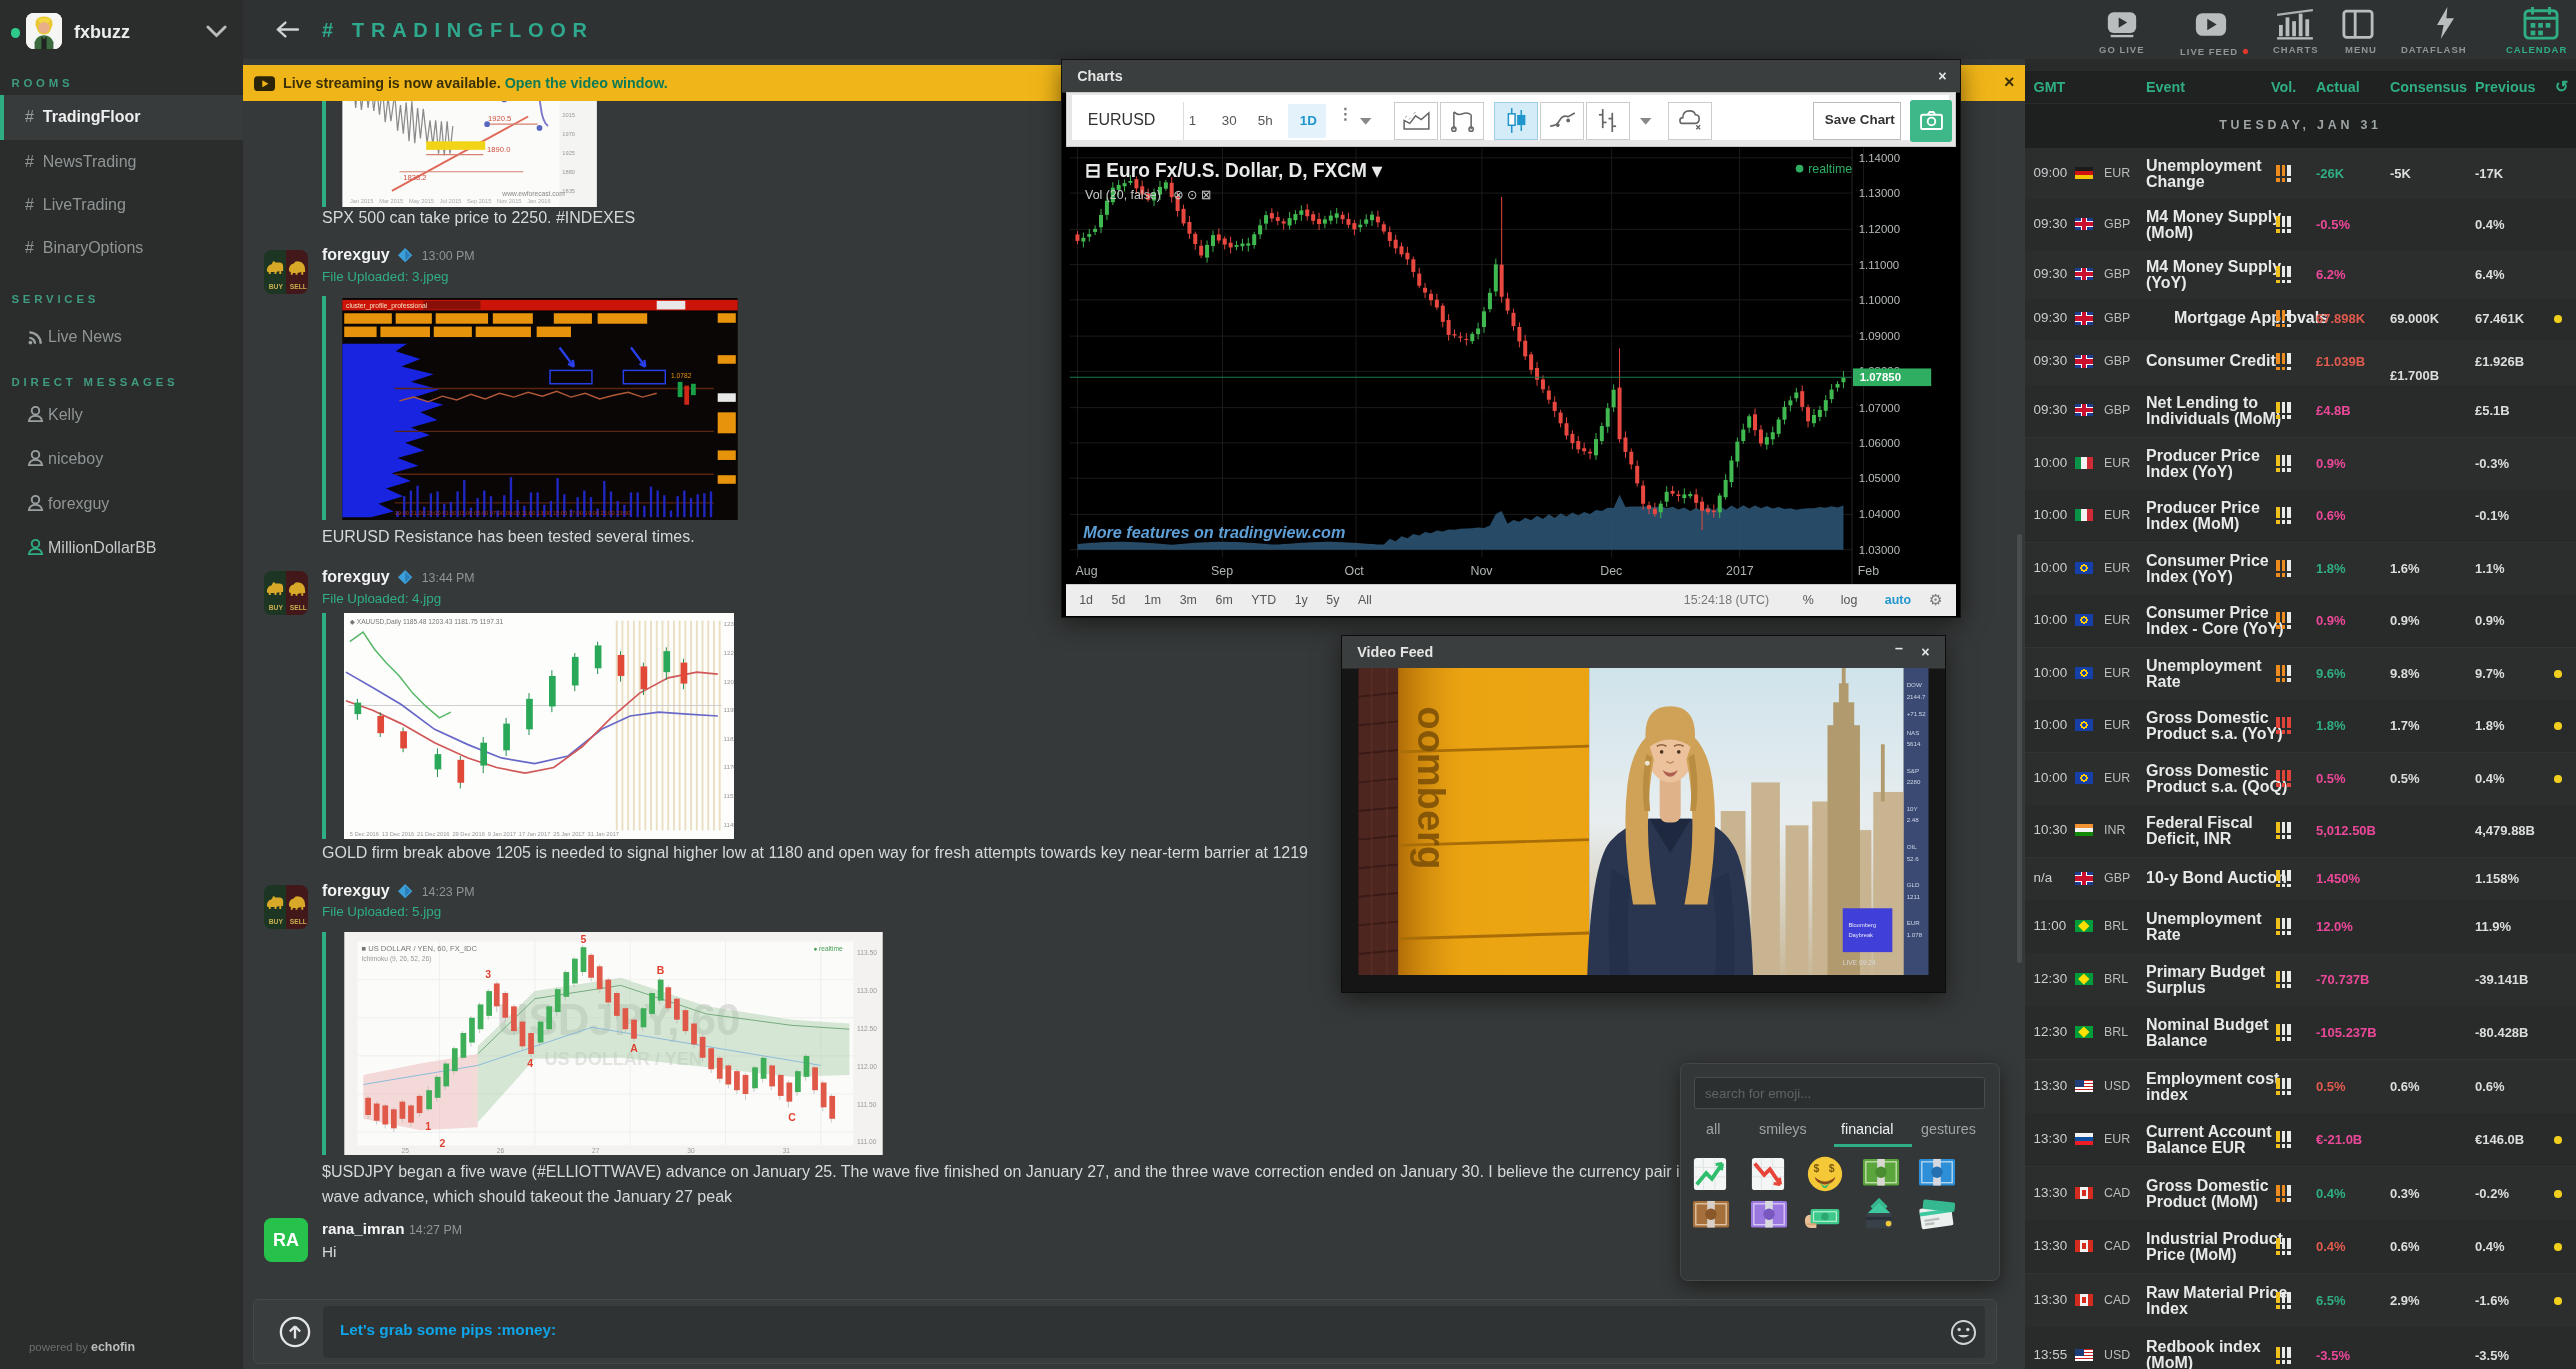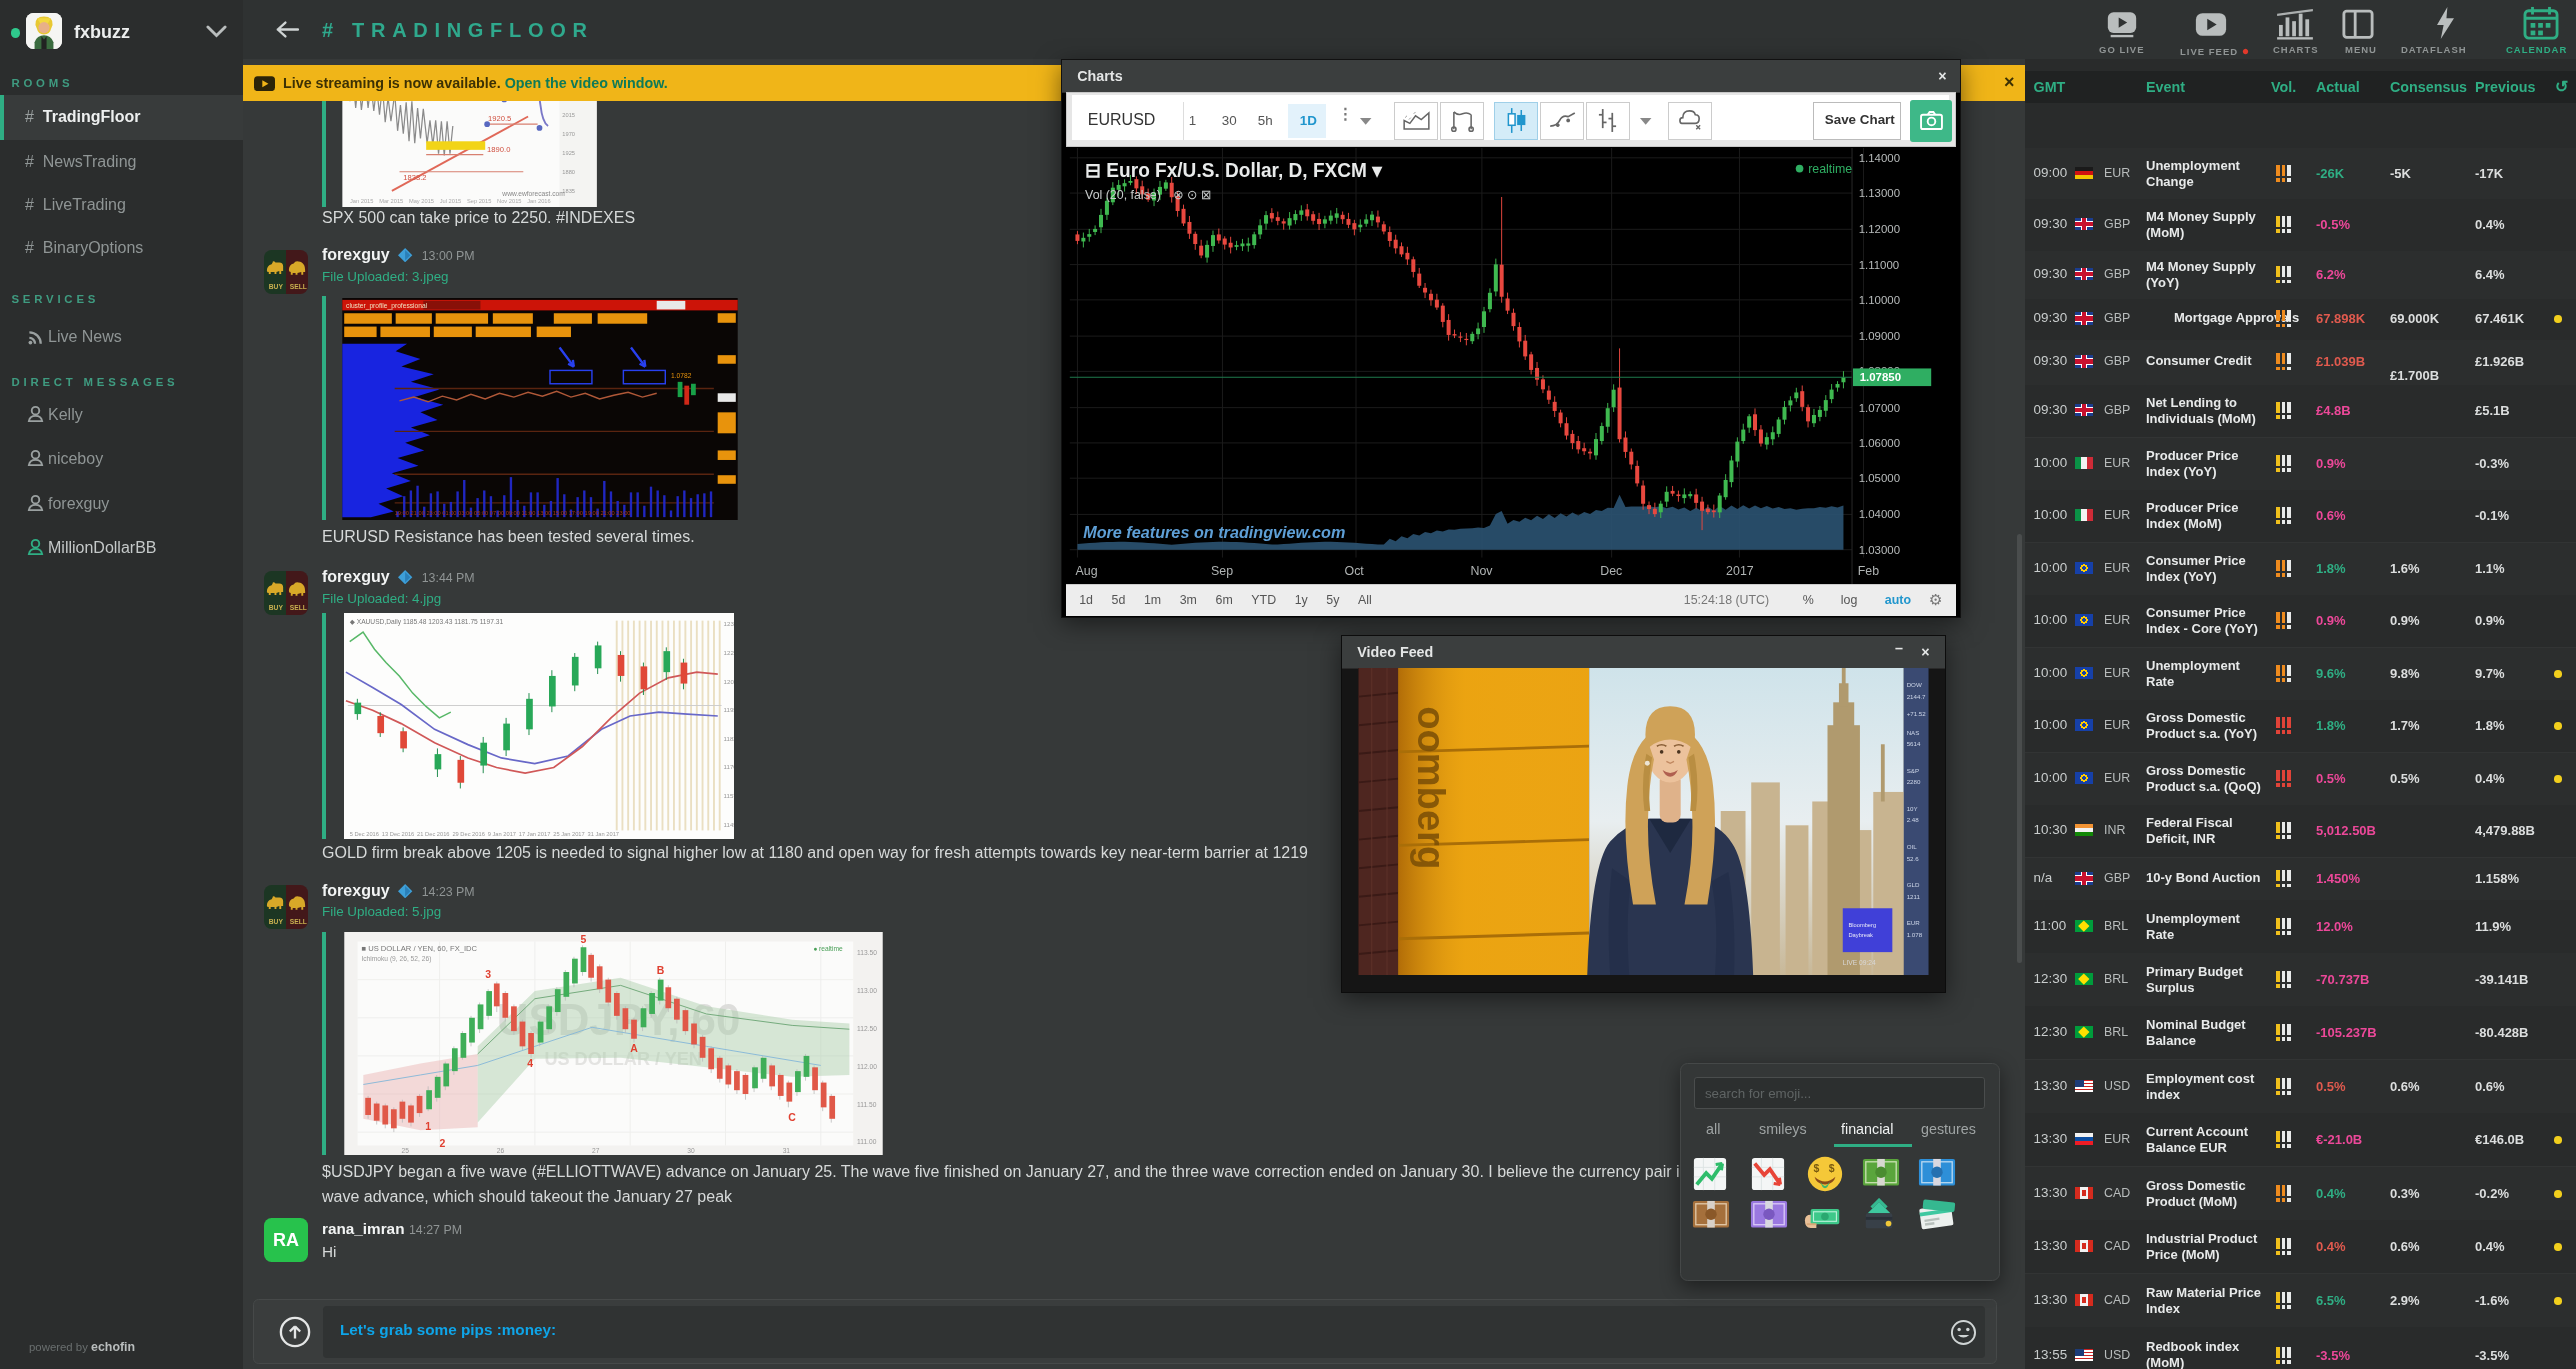--- a/index.html
+++ b/index.html
@@ -11,21 +11,21 @@
 .sb-item{color:#8f9595;font-size:16px;}
 
 #topbar{left:243px;top:0;width:2333px;height:59px;background:#2f3232;z-index:3;}
 
 #banner{left:243px;top:65px;width:1782px;height:36px;background:#f0b518;z-index:5;}
 
 #cal{left:2025px;top:59px;width:551px;height:1310px;background:#292b2b;z-index:2;}
 .crow{position:absolute;left:0;width:551px;border-bottom:1px solid #323434;}
 .ct{position:absolute;left:8.6px;color:#c9cdcd;font-size:13.4px;}
 .cc{position:absolute;left:79px;color:#b9bdbd;font-size:12.4px;}
-.ce{position:absolute;left:121px;color:#e8eaea;font-size:13px;font-weight:bold;line-height:16px;}
+.ce{position:absolute;left:121px;color:#e8eaea;font-size:16px;font-weight:bold;line-height:16px;}
 .cv{position:absolute;left:251px;}
 .ca{position:absolute;left:291px;font-size:13px;font-weight:bold;color:#ec4899;}
 .cn{position:absolute;left:365px;font-size:13px;font-weight:bold;color:#dcdede;}
 .cp{position:absolute;left:450px;font-size:13px;font-weight:bold;color:#dcdede;}
 .grn{color:#2fae84 !important;}
 .red{color:#e05a4e !important;}
 .dot{position:absolute;left:529px;width:7.6px;height:7.6px;border-radius:50%;background:#f2cf1d;}
 .flag{position:absolute;left:50px;width:18px;height:12.4px;}
 .vb{display:inline-block;width:3.8px;margin-right:1.9px;position:relative;height:17px;}
 .vb i{position:absolute;top:0;left:0;width:3.8px;height:10.5px;}
@@ -206,20 +206,23 @@
 
 <div id="cal" class="abs">
   <div class="abs" style="left:0;top:12.4px;width:551px;height:32px;background:#202222;">
     <span class="abs" style="left:8.6px;top:7.6px;color:#2fae84;font-size:14.3px;font-weight:bold;">GMT</span>
     <span class="abs" style="left:121px;top:7.6px;color:#2fae84;font-size:14.3px;font-weight:bold;">Event</span>
     <span class="abs" style="left:246px;top:7.6px;color:#2fae84;font-size:14.3px;font-weight:bold;">Vol.</span>
     <span class="abs" style="left:291px;top:7.6px;color:#2fae84;font-size:14.3px;font-weight:bold;">Actual</span>
     <span class="abs" style="left:365px;top:7.6px;color:#2fae84;font-size:14.3px;font-weight:bold;">Consensus</span>
     <span class="abs" style="left:450px;top:7.6px;color:#2fae84;font-size:14.3px;font-weight:bold;">Previous</span>
     <span class="abs" style="left:530px;top:5.7px;color:#2fae84;font-size:16px;font-weight:bold;">↺</span>
+  </div>
+  <div class="abs" style="left:0;top:45px;width:551px;height:44px;background:#1e2020;">
+    <div style="text-align:center;padding-top:14.3px;color:#9fa4a4;font-size:12.4px;font-weight:bold;letter-spacing:3.8px;">TUESDAY, JAN 31</div>
   </div>
 <div class="crow" style="top:89px;height:52px;background:#2c2e2e;">
 <span class="ct" style="top:17px;">09:00</span>
 <span class="flag f-de" style="top:19px;"></span>
 <span class="cc" style="top:18px;">EUR</span>
 <span class="ce" style="top:9.5px;">Unemployment<br>Change</span>
 <span class="cv" style="top:17px;"><span class="vb v-o"><i></i><b></b></span><span class="vb v-o"><i></i><b></b></span><span class="vb v-w"><i></i><b></b></span></span>
 <span class="ca grn" style="top:18px;">-26K</span>
 <span class="cn" style="top:18px;">-5K</span>
 <span class="cp" style="top:18px;">-17K</span>

